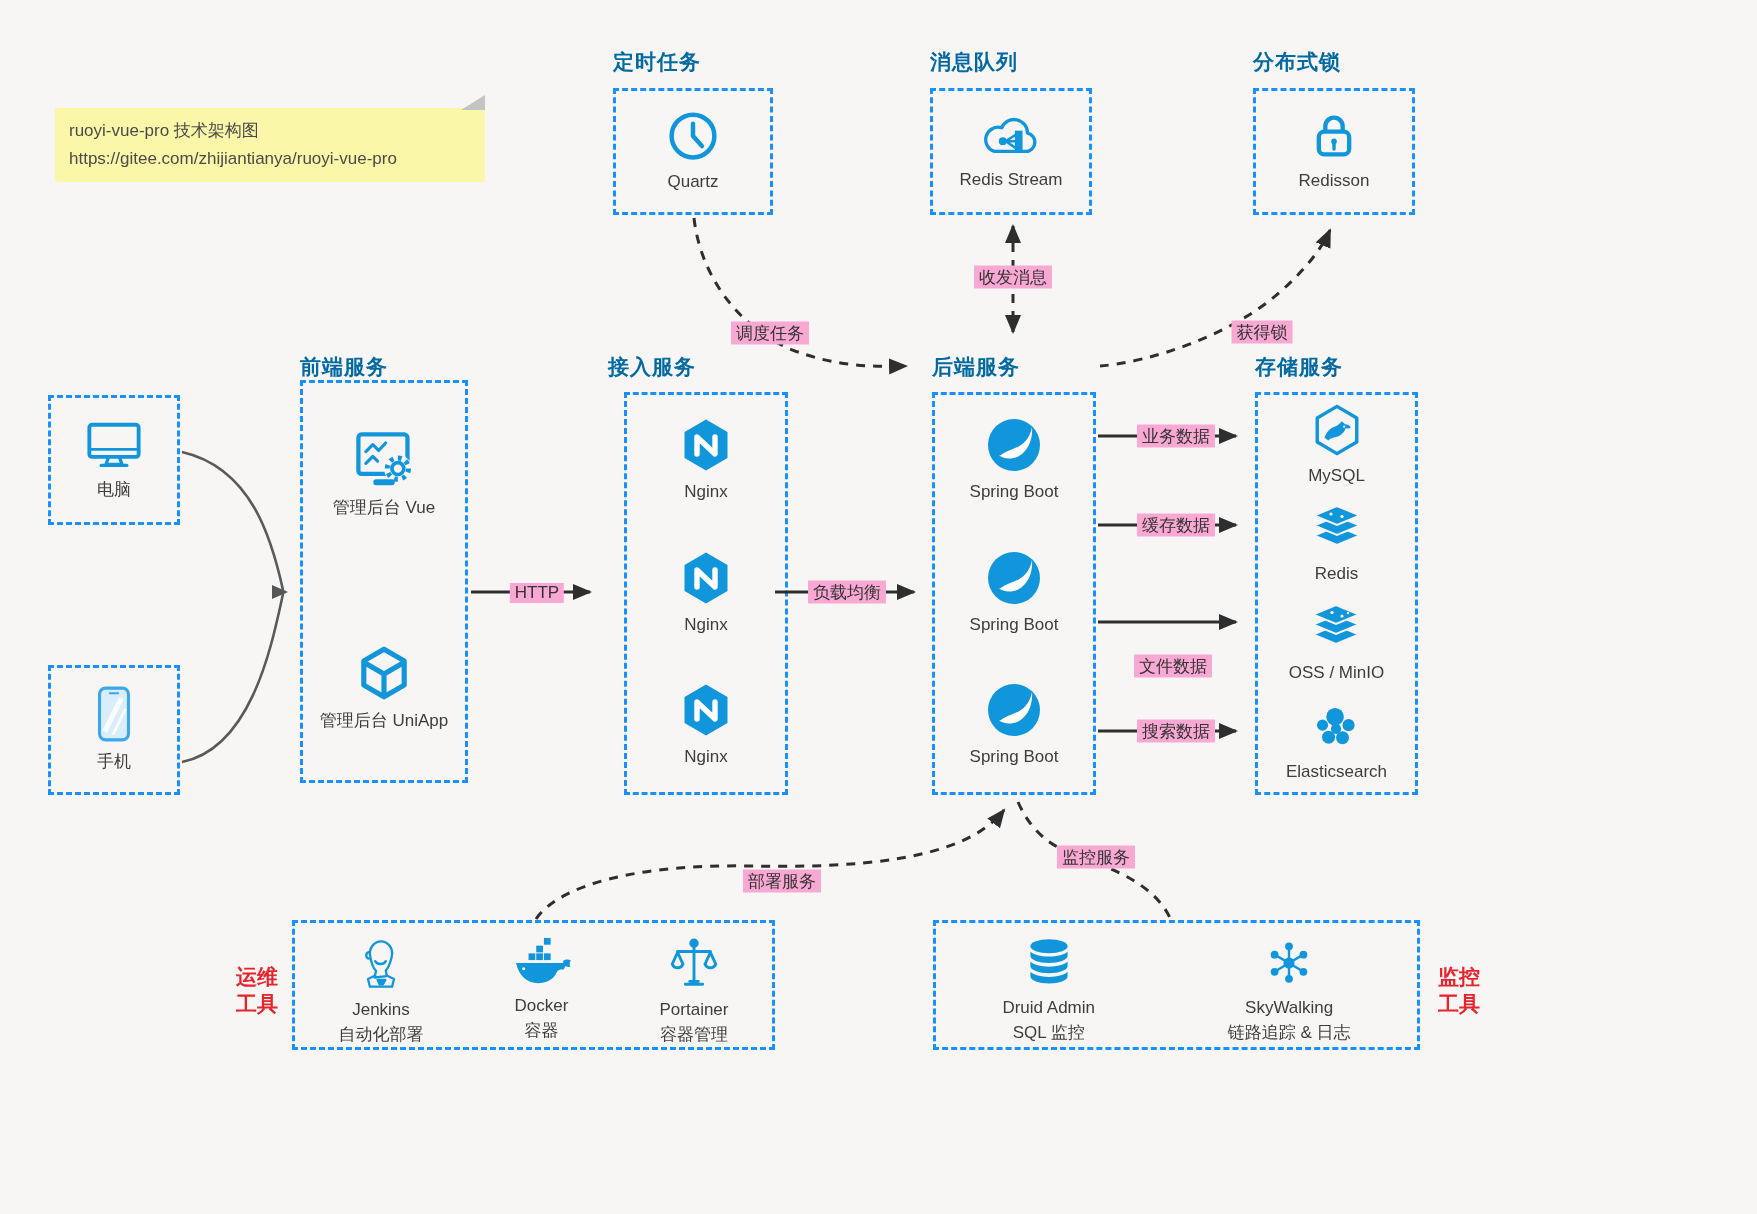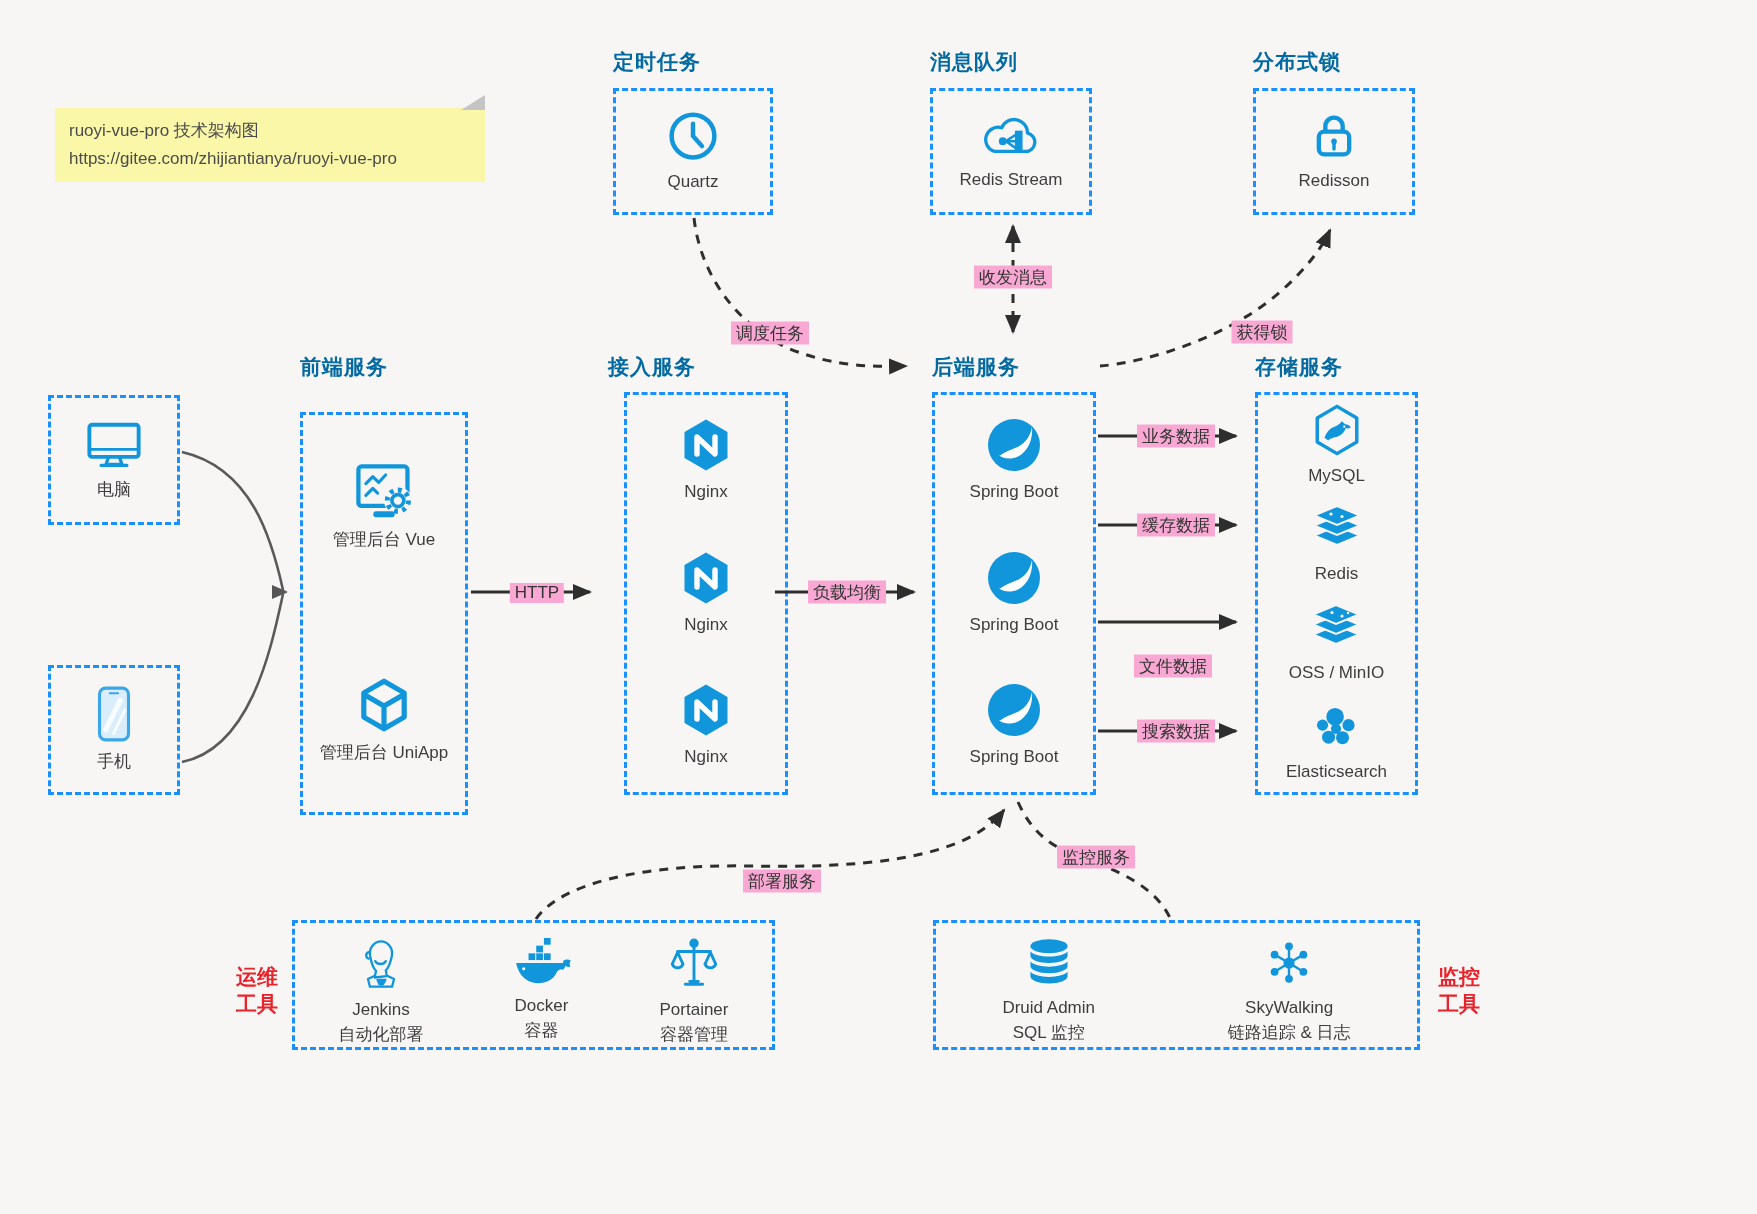--- a/index.html
+++ b/index.html
@@ -115,21 +115,21 @@
             <rect x="6" y="3" width="28" height="50" rx="6" fill="#d9edfb" stroke="#3ba7e8" stroke-width="3"></rect>
             <path d="M11 45L27 13" stroke="#ffffff" stroke-width="5" opacity="0.85"></path>
             <path d="M19 48L31 23" stroke="#ffffff" stroke-width="2.6" opacity="0.9"></path>
             <path d="M16 8h8" stroke="#3ba7e8" stroke-width="2" stroke-linecap="round"></path>
           </svg>
       </span>
       <span class="nlabel">手机</span>
     </div>
   </div>
 
-  <div class="panel vpanel" style="left:300px;top:412px;width:168px;height:403px;gap:32px;">
+  <div class="panel vpanel" style="left:300px;top:380px;width:168px;height:403px;gap:32px;">
     <div class="node">
       <span class="icon">
         <svg viewBox="0 0 60 56" width="64" height="60">
             <rect x="6" y="5" width="46" height="37" rx="3" fill="none" stroke="#1296db" stroke-width="4"></rect>
             <path d="M13 21l6.5-6.5 5.5 5.5 6.5-7" fill="none" stroke="#1296db" stroke-width="3" stroke-linecap="round" stroke-linejoin="round"></path>
             <path d="M13 32l6.5-6.5 4.5 4.5" fill="none" stroke="#1296db" stroke-width="3" stroke-linecap="round" stroke-linejoin="round"></path>
             <circle cx="43" cy="37" r="13" fill="#f7f6f5"></circle>
             <circle cx="43" cy="37" r="10" fill="none" stroke="#1296db" stroke-width="4.6" stroke-dasharray="3.6 4.2"></circle>
             <circle cx="43" cy="37" r="5.6" fill="none" stroke="#1296db" stroke-width="3.4"></circle>
             <rect x="20" y="47" width="20" height="5.5" rx="2.5" fill="#1296db"></rect>

